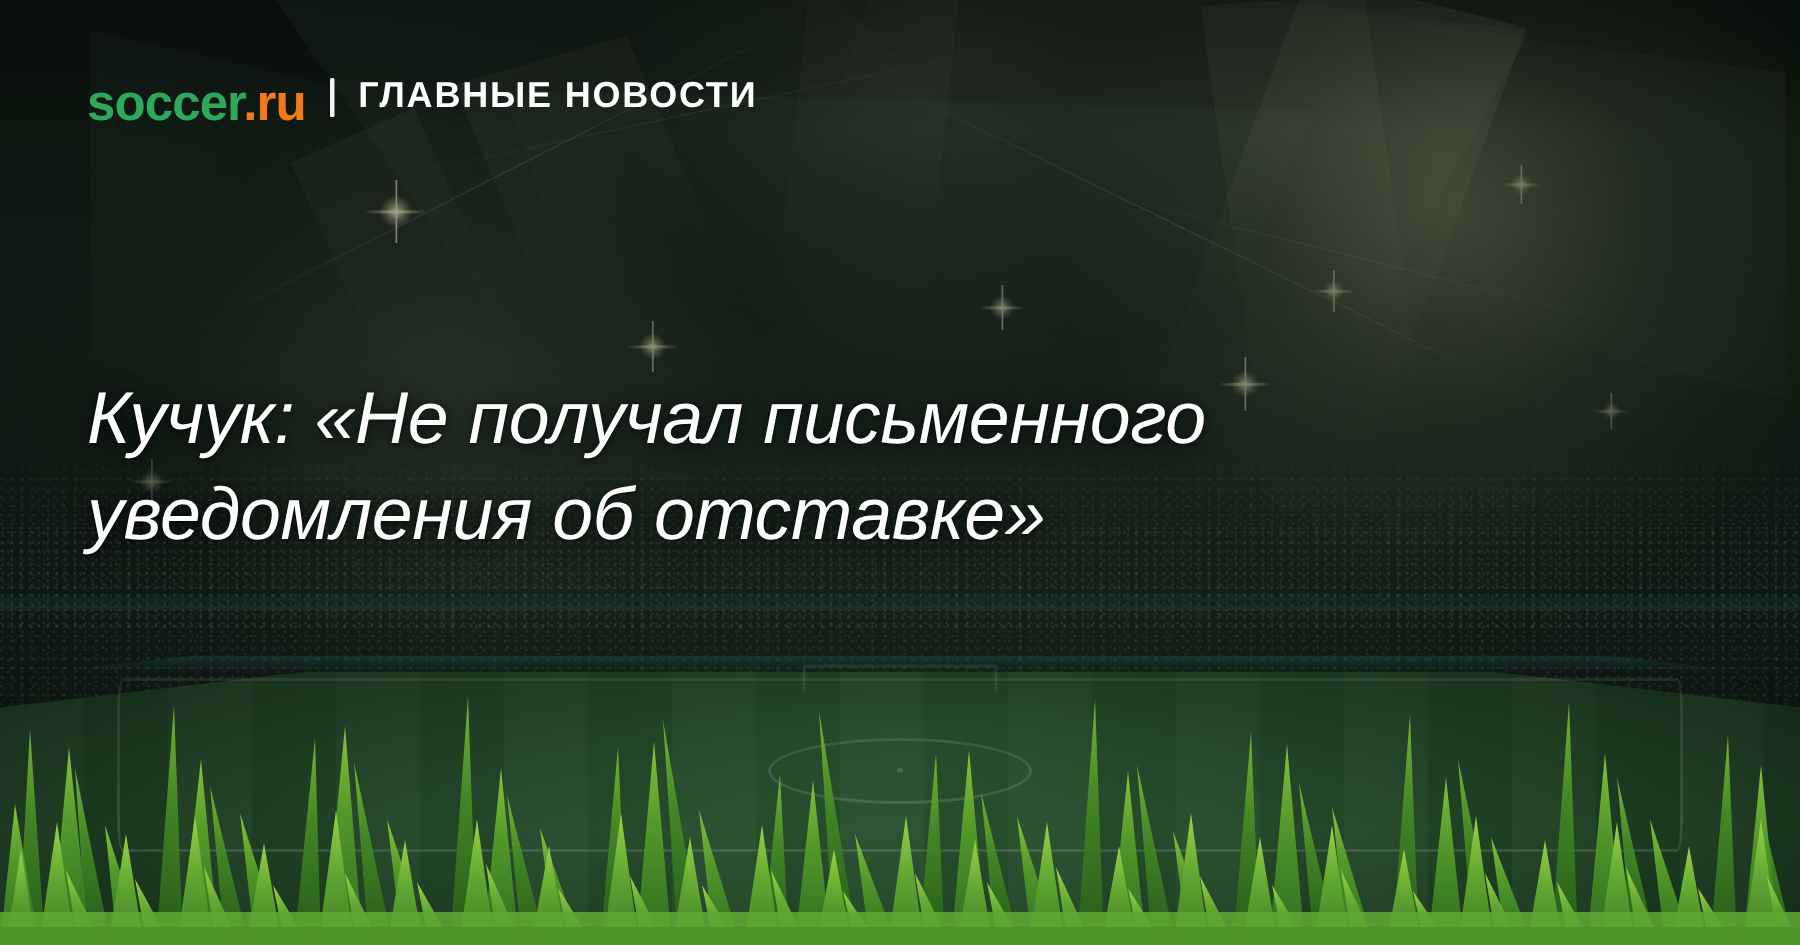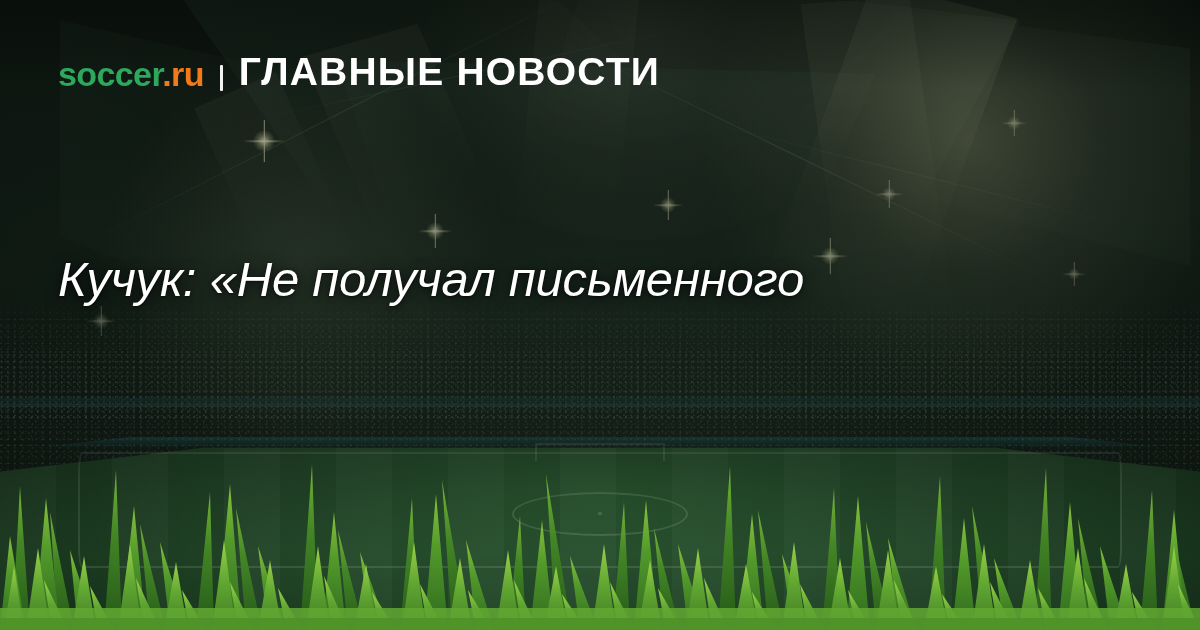--- a/index.html
+++ b/index.html
@@ -215,34 +215,34 @@
   
   .grass-wrap {
     position:absolute; left:0; right:0; bottom:0; height:190px;
     overflow:hidden;
   }
   .grass-svg { position:absolute; left:0; bottom:0; width:1200px; height:190px; display:block; }
 
   
   .header {
     position:absolute; left:58px; top:52px;
-    display:flex; align-items:flex-end; gap:16px;
+    display:flex; align-items:flex-start; gap:16px;
     white-space:nowrap;
   }
   .logo {
     font-size:34px; font-weight:bold; letter-spacing:-0.6px; line-height:1;
     font-family:"Liberation Sans", sans-serif;
   }
   .logo .lg-soccer { color:#2da85c; }
   .logo .lg-ru { color:#f27a1a; }
   .sep {
     width:3px; height:26px; background:#ffffff; border-radius:1px; opacity:.95;
   }
   .kicker {
-    color:#ffffff; font-size:39px; font-weight:bold;
+    color:#ffffff; font-size:24px; font-weight:bold;
     letter-spacing:1.2px; line-height:1;
   }
 
   
   .headline {
     position:absolute; left:58px; top:248px; width:1000px;
     color:#ffffff;
     font-size:49px; font-weight:normal; line-height:1.30;
     letter-spacing:-0.2px;
     text-shadow:0 2px 14px rgba(0,0,0,.70), 0 1px 3px rgba(0,0,0,.55);
@@ -459,15 +459,16 @@
   <div class="header">
     <div class="logo">
       <span class="lg-soccer">soccer</span><span class="lg-ru">.ru</span>
     </div>
     <div class="sep"></div>
     <div class="kicker">ГЛАВНЫЕ НОВОСТИ</div>
   </div>
 
   <div class="headline">
     <span>Кучук: «Не получал письменного</span>
+    <span>уведомления об отставке»</span>
   </div>
 
 </div>
 
 </body></html>

